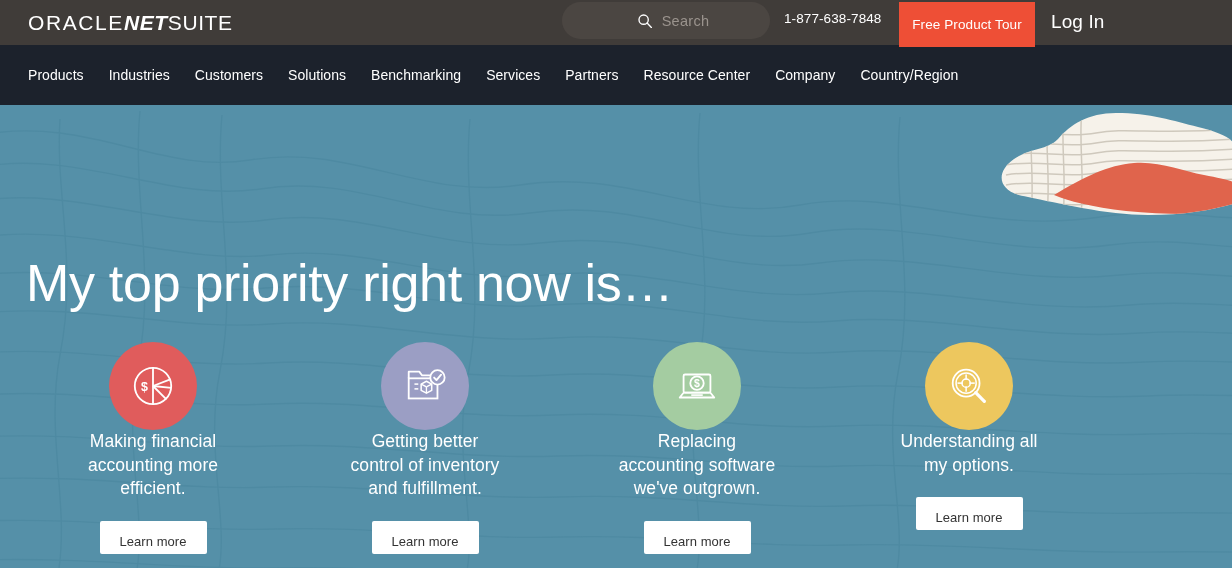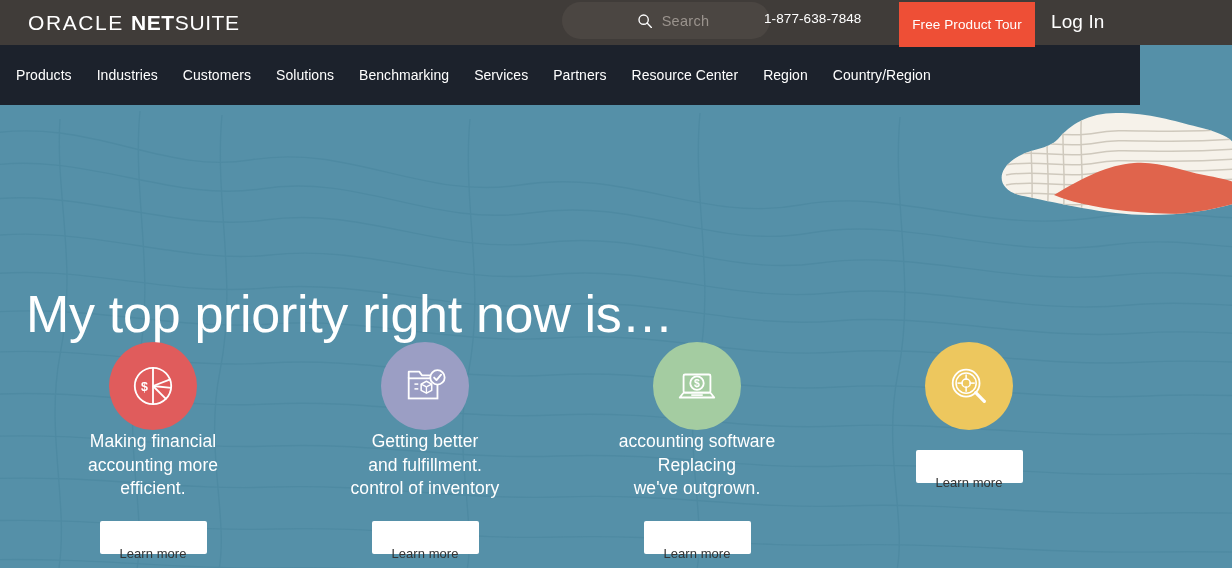--- a/index.html
+++ b/index.html
@@ -20,82 +20,82 @@
   .logo {
     margin-left:28px;
     font-size:21px;
     letter-spacing:1.0px;
     color:#ffffff;
     white-space:nowrap;
     font-weight:300;
     display:flex; align-items:baseline;
   }
   .logo .oracle { font-weight:400; letter-spacing:1.6px;text-align:right; }
-  .logo .net { font-weight:700; margin-left:7px; letter-spacing:0.6px; }
+  .logo .net { font-weight:700; margin-left:0; letter-spacing:0.6px;font-style:italic; }
   .logo .suite { font-weight:300; letter-spacing:0.6px; }
 
   .search-box {
     position:absolute; left:562px; top:2px;
     width:208px; height:37px;
     background:#4b4642;
     border-radius:19px;
     display:flex; align-items:center;
     padding-left:14px;
     justify-content:center;
   }
   .search-icon { width:16px; height:16px; flex:none; margin-right:9px; }
   .search-placeholder {
     font-size:14.5px; color:#9a938d; font-weight:300; letter-spacing:.3px;
   }
   .phone {
-    position:absolute; left:764px; top:11px;
+    position:absolute; left:784px; top:11px;
     font-size:13.5px; color:#ffffff; font-weight:500; letter-spacing:.1px;
     white-space:nowrap;
   }
   .tour-btn {
     position:absolute; left:899px; top:2px;
     width:136px; height:45px;
     background:#ee4f36; border:none;
     color:#ffffff; font-size:13.5px; font-weight:400;
     font-family:"Liberation Sans", sans-serif;
     cursor:pointer; letter-spacing:.1px;
   }
   .login {
     position:absolute; left:1051px; top:11px;
     font-size:19px; color:#ffffff; letter-spacing:.1px;
     cursor:pointer; white-space:nowrap;
   }
 
   
   .navbar {
-    height:60px; width:1140px;
+    height:60px; width:1232px;
     background:#1c222c;
     display:flex; align-items:center;
-    padding-left:16px;
+    padding-left:28px;
   }
   .nav-item {
     color:#ffffff; font-size:14px; font-weight:400;
     margin-right:25px; cursor:pointer; white-space:nowrap;
     letter-spacing:.05px;
   }
 
   
   .hero {
     position:relative;
     width:1232px; height:463px;
     background:#5590a8;
     overflow:hidden;
   }
   .topo { position:absolute; inset:0; opacity:.30; }
   .blob-art { position:absolute; right:-4px; top:-6px; width:300px; height:140px; }
 
   .headline {
     position:absolute; left:26px; top:148px;
     font-size:52px; font-weight:300; color:#ffffff;
-    letter-spacing:-.3px; white-space:nowrap;margin-top:31px;
+    letter-spacing:-.3px; white-space:nowrap;
   }
 
   
   .cards { position:absolute; top:237px; left:0; width:1232px; height:0; }
   .card { position:absolute; top:0; width:230px; text-align:center; }
   .card.c1 { left:38px; }
   .card.c2 { left:310px; }
   .card.c3 { left:582px; }
   .card.c4 { left:854px; }
 
@@ -111,21 +111,21 @@
 
   .card-caption {
     font-size:17.5px; line-height:23.5px;
     color:#ffffff; font-weight:400; letter-spacing:.05px;
   }
   .learn-btn {
     display:inline-block;
     background:#ffffff; color:#333333;
     border:none; border-radius:2px;
     font-size:13px; font-family:"Liberation Sans", sans-serif;
-    padding:16px; width:107px; height:33px; line-height:33px;
+    padding:4px; width:107px; height:33px; line-height:33px;
     cursor:pointer; letter-spacing:.05px;
   }
   .btn-wrap { margin-top:20px; }
   .card.c4 .btn-wrap { margin-top:20px; }
 </style>
 </head>
 <body>
 
 <div class="topbar">
 
@@ -152,21 +152,21 @@
 
 <div class="navbar">
   <div class="nav-item">Products</div>
   <div class="nav-item">Industries</div>
   <div class="nav-item">Customers</div>
   <div class="nav-item">Solutions</div>
   <div class="nav-item">Benchmarking</div>
   <div class="nav-item">Services</div>
   <div class="nav-item">Partners</div>
   <div class="nav-item">Resource Center</div>
-  <div class="nav-item">Region</div>
+  <div class="nav-item">Company</div>
   <div class="nav-item">Country/Region</div>
 </div>
 
 <div class="hero">
 
   <svg class="topo" viewBox="0 0 1232 463" preserveAspectRatio="none">
     <g fill="none" stroke="#3f7d95" stroke-width="1.4">
       <path d="M-20,30 C90,10 160,70 250,55 C350,38 420,95 520,80 C630,63 700,118 800,100 C900,82 980,130 1100,112 C1180,100 1230,120 1260,110"></path>
       <path d="M-20,62 C80,44 170,98 260,84 C360,68 430,122 530,108 C640,92 710,145 810,128 C910,111 1000,155 1110,140 C1185,130 1235,148 1260,140"></path>
       <path d="M-20,96 C70,80 175,128 265,115 C365,101 440,150 540,138 C650,124 720,172 820,158 C920,144 1010,182 1120,170 C1190,163 1240,176 1260,170"></path>
@@ -251,60 +251,64 @@
           <line x1="31" y1="22" x2="25.5" y2="25" stroke="#ffffff" stroke-width="1.4"></line>
           <line x1="25.5" y1="25" x2="25.5" y2="31.5" stroke="#ffffff" stroke-width="1.4"></line>
           <line x1="13" y1="22" x2="17" y2="22" stroke="#ffffff" stroke-width="1.6"></line>
           <line x1="13" y1="27" x2="17" y2="27" stroke="#ffffff" stroke-width="1.6"></line>
           <circle cx="37" cy="15" r="7.5" fill="#9b9ec4" stroke="#ffffff" stroke-width="1.9"></circle>
           <path d="M33.5,15.2 L36,17.8 L40.8,12.2" fill="none" stroke="#ffffff" stroke-width="2" stroke-linecap="round" stroke-linejoin="round"></path>
         </svg>
       </div>
       <div class="card-caption">
         <div>Getting better</div>
+        <div>control of inventory</div>
         <div>and fulfillment.</div>
-        <div>control of inventory</div>
       </div>
       <div class="btn-wrap">
         <button class="learn-btn">Learn more</button>
       </div>
     </div>
 
     <div class="card c3">
       <div class="circle green">
         <svg viewBox="0 0 48 48">
           <rect x="10" y="12" width="28" height="19" rx="1.5" fill="none" stroke="#ffffff" stroke-width="1.9"></rect>
           <path d="M6,36 L42,36 L38,31 L10,31 Z" fill="none" stroke="#ffffff" stroke-width="1.9" stroke-linejoin="round"></path>
           <line x1="18" y1="33.5" x2="30" y2="33.5" stroke="#ffffff" stroke-width="1.7"></line>
           <circle cx="24" cy="21" r="7" fill="none" stroke="#ffffff" stroke-width="1.9"></circle>
           <text x="24" y="25.5" font-family="Liberation Sans, sans-serif" font-size="11" font-weight="bold" fill="#ffffff" text-anchor="middle">$</text>
         </svg>
       </div>
       <div class="card-caption">
+        <div>Replacing</div>
         <div>accounting software</div>
-        <div>Replacing</div>
         <div>we've outgrown.</div>
       </div>
       <div class="btn-wrap">
         <button class="learn-btn">Learn more</button>
       </div>
     </div>
 
     <div class="card c4">
       <div class="circle yellow">
         <svg viewBox="0 0 48 48">
           <circle cx="21" cy="21" r="14" fill="none" stroke="#ffffff" stroke-width="1.9"></circle>
           <circle cx="21" cy="21" r="10.5" fill="none" stroke="#ffffff" stroke-width="1.6"></circle>
           <circle cx="21" cy="21" r="4.3" fill="none" stroke="#ffffff" stroke-width="1.6"></circle>
           <line x1="21" y1="12" x2="21" y2="17.5" stroke="#ffffff" stroke-width="1.6"></line>
           <line x1="21" y1="24.5" x2="21" y2="30" stroke="#ffffff" stroke-width="1.6"></line>
           <line x1="12" y1="21" x2="17.5" y2="21" stroke="#ffffff" stroke-width="1.6"></line>
           <line x1="24.5" y1="21" x2="30" y2="21" stroke="#ffffff" stroke-width="1.6"></line>
           <line x1="31" y1="31" x2="40" y2="40" stroke="#ffffff" stroke-width="3.4" stroke-linecap="round"></line>
         </svg>
       </div>
+      <div class="card-caption">
+        <div>Understanding all</div>
+        <div>my options.</div>
+      </div>
       <div class="btn-wrap">
         <button class="learn-btn">Learn more</button>
       </div>
     </div>
   </div>
 
 </div>
 
 </body></html>

